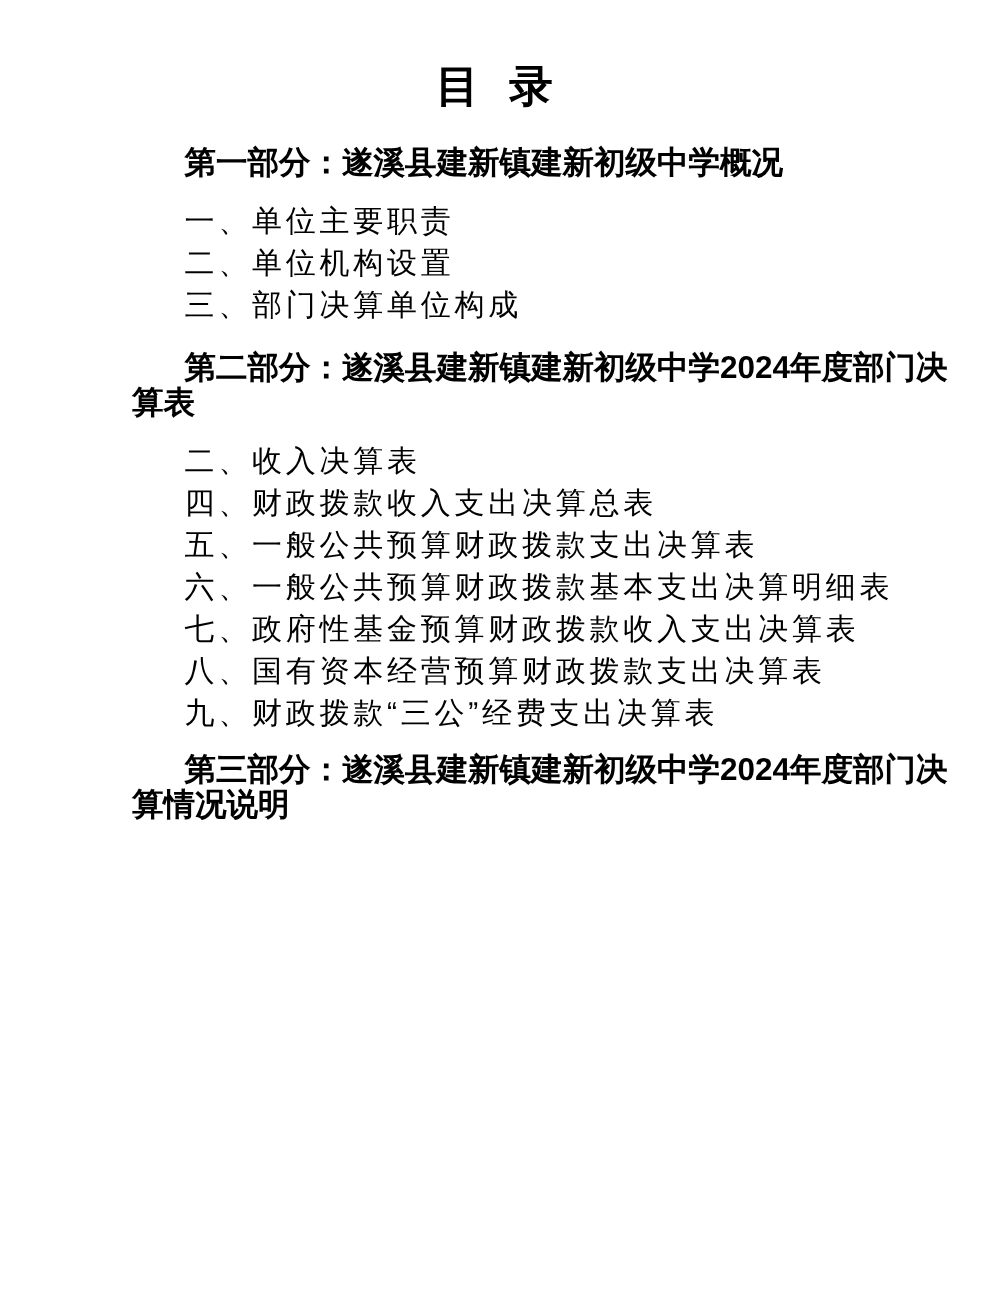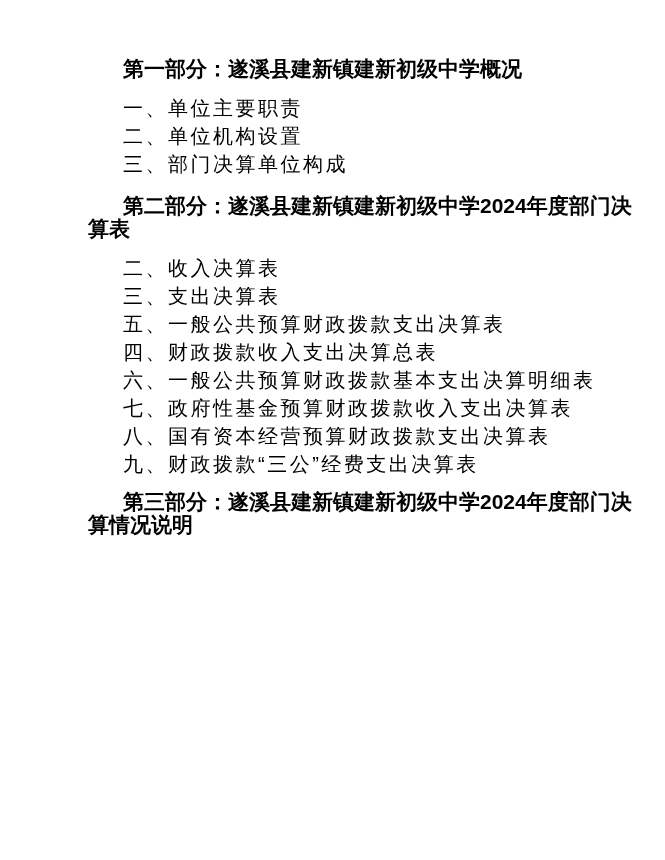--- a/index.html
+++ b/index.html
@@ -54,39 +54,39 @@
   }
   .mt-lg {
     margin-top: 15px;
   }
 </style>
 </head>
 <body>
 
 <div class="doc">
 
+  <h1 class="doc-title">目 录</h1>
 
   <div class="section">
     <p class="heading">
       <span class="hline indent">第一部分：遂溪县建新镇建新初级中学概况</span>
     </p>
     <p class="item">一、单位主要职责</p>
     <p class="item">二、单位机构设置</p>
     <p class="item">三、部门决算单位构成</p>
   </div>
 
   <div class="section">
     <p class="heading">
       <span class="hline indent">第二部分：遂溪县建新镇建新初级中学2024年度部门决</span>
       <span class="hline">算表</span>
     </p>
     <p class="item">二、收入决算表</p>
-    <p class="item">三、支出决算表</p>
+    <p class="item">四、财政拨款收入支出决算总表</p>
     <p class="item">五、一般公共预算财政拨款支出决算表</p>
-    <p class="item">四、财政拨款收入支出决算总表</p>
     <p class="item">六、一般公共预算财政拨款基本支出决算明细表</p>
     <p class="item">七、政府性基金预算财政拨款收入支出决算表</p>
     <p class="item">八、国有资本经营预算财政拨款支出决算表</p>
     <p class="item">九、财政拨款“三公”经费支出决算表</p>
   </div>
 
   <div class="section">
     <p class="heading mt-lg">
       <span class="hline indent">第三部分：遂溪县建新镇建新初级中学2024年度部门决</span>
       <span class="hline">算情况说明</span>

